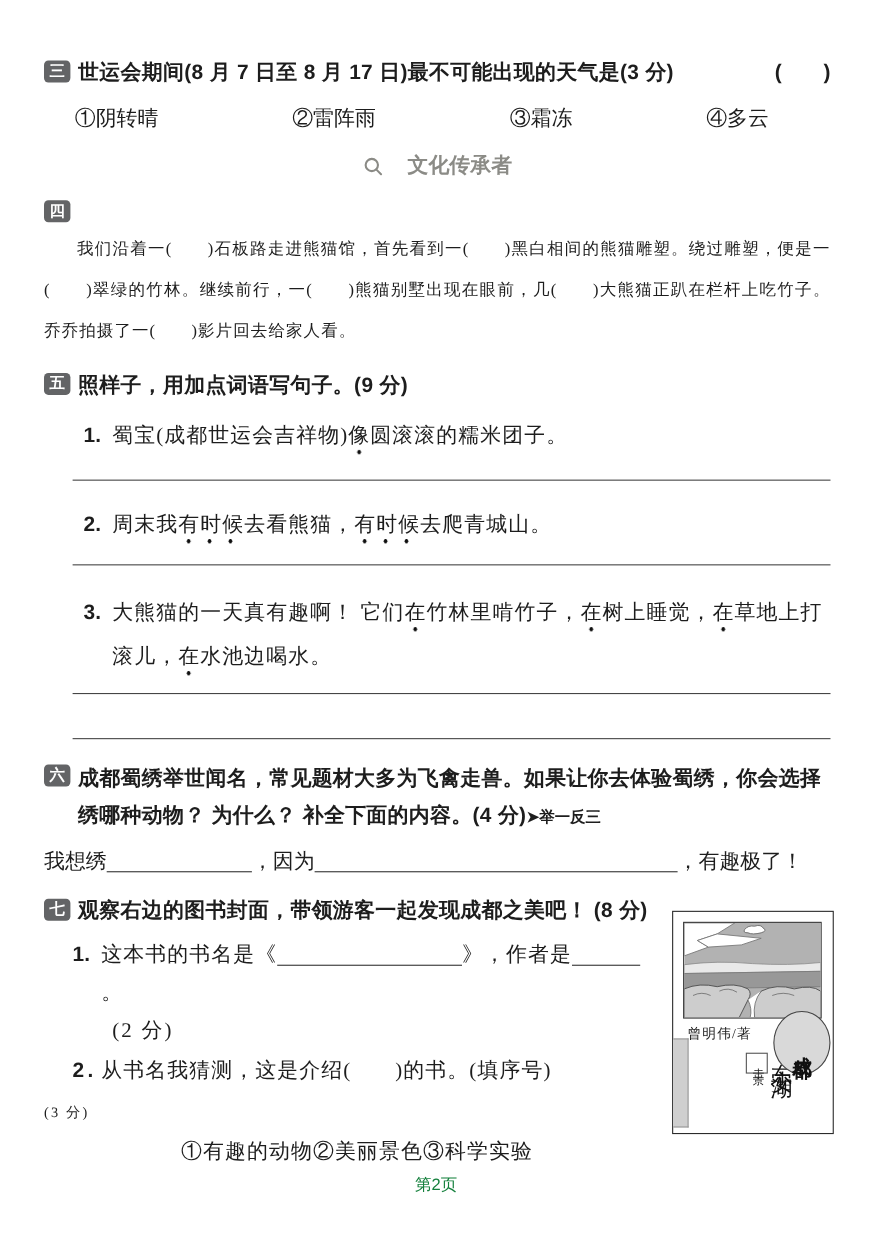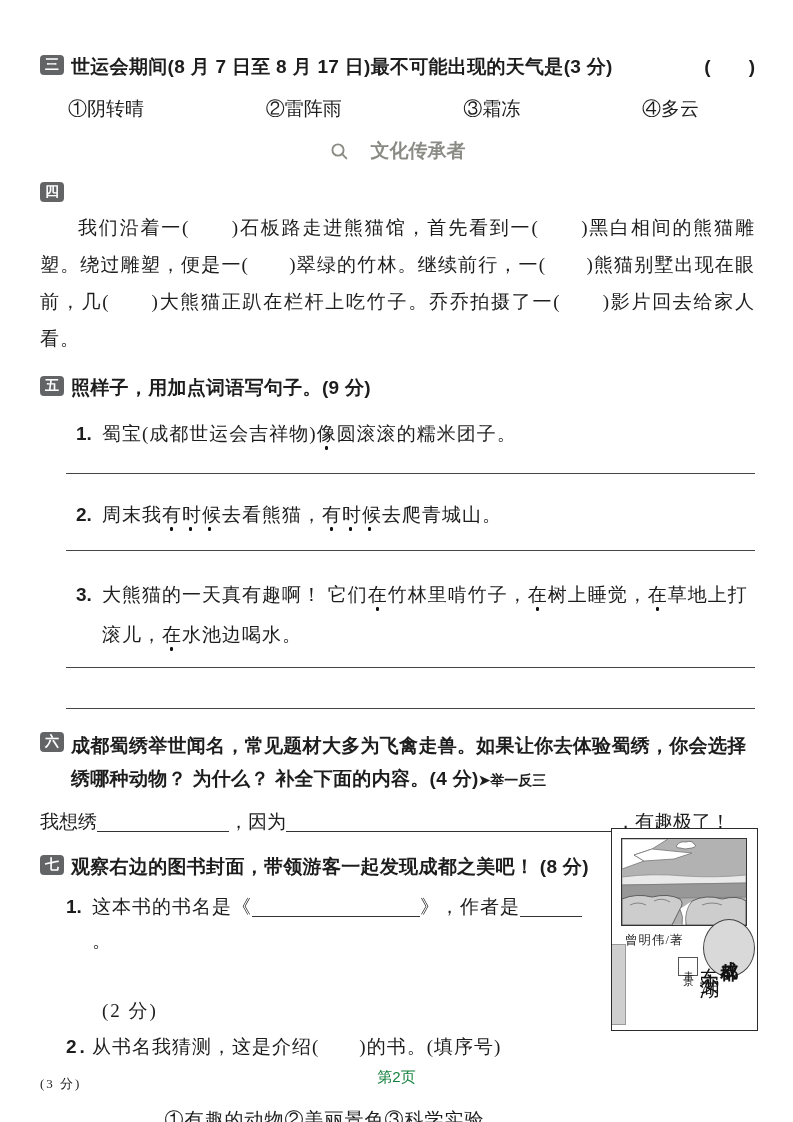--- a/index.html
+++ b/index.html
@@ -48,21 +48,21 @@
     display:flex; align-items:center; justify-content:center;
     gap:22px;
     color:#8b8b86;
     font-weight:bold; font-size:19px; line-height:28px;
   }
 
   
   .passage {
     margin-top:7px;
     font-family:"Liberation Serif", serif;
-    font-size:19px; line-height:37px;
+    font-size:15px; line-height:37px;
     text-align:justify;
     text-indent:2em;
     letter-spacing:1px;
   }
 
   
   .item { display:flex; font-size:19px; }
   .item-num {
     flex:0 0 26px;
     font-weight:bold;
@@ -245,21 +245,21 @@
   <section class="qblock mt14">
     <div class="q-header">
       <span class="badge">七</span>
       <div class="stem">观察右边的图书封面，带领游客一起发现成都之美吧！ (8 分)</div>
     </div>
     <div class="q7-content">
       <div class="item indent26 mt8" style="line-height:34px;">
         <span class="item-num">1.</span>
         <span class="item-text"><span>这本书的书名是《</span><span class="blank" style="width:168px;"></span><span>》，作者是</span><span class="blank" style="width:62px;"></span><span>。</span></span>
       </div>
-      <div class="pts" style="margin-left:62px; font-size:19px; line-height:36px;margin-top:35px;">(2 分)</div>
+      <div class="pts" style="margin-left:62px; font-size:19px; line-height:36px;">(2 分)</div>
       <div class="item indent26" style="line-height:36px; letter-spacing:3px;">
         <span class="item-num">2.</span>
         <span class="item-text">从书名我猜测，这是介绍(　　)的书。(填序号)</span>
       </div>
       <div class="pts" style="font-size:13px; line-height:38px;">(3 分)</div>
       <div class="q7-options" style="margin-top:4px;">
         <span>①有趣的动物</span>
         <span>②美丽景色</span>
         <span>③科学实验</span>
       </div>

